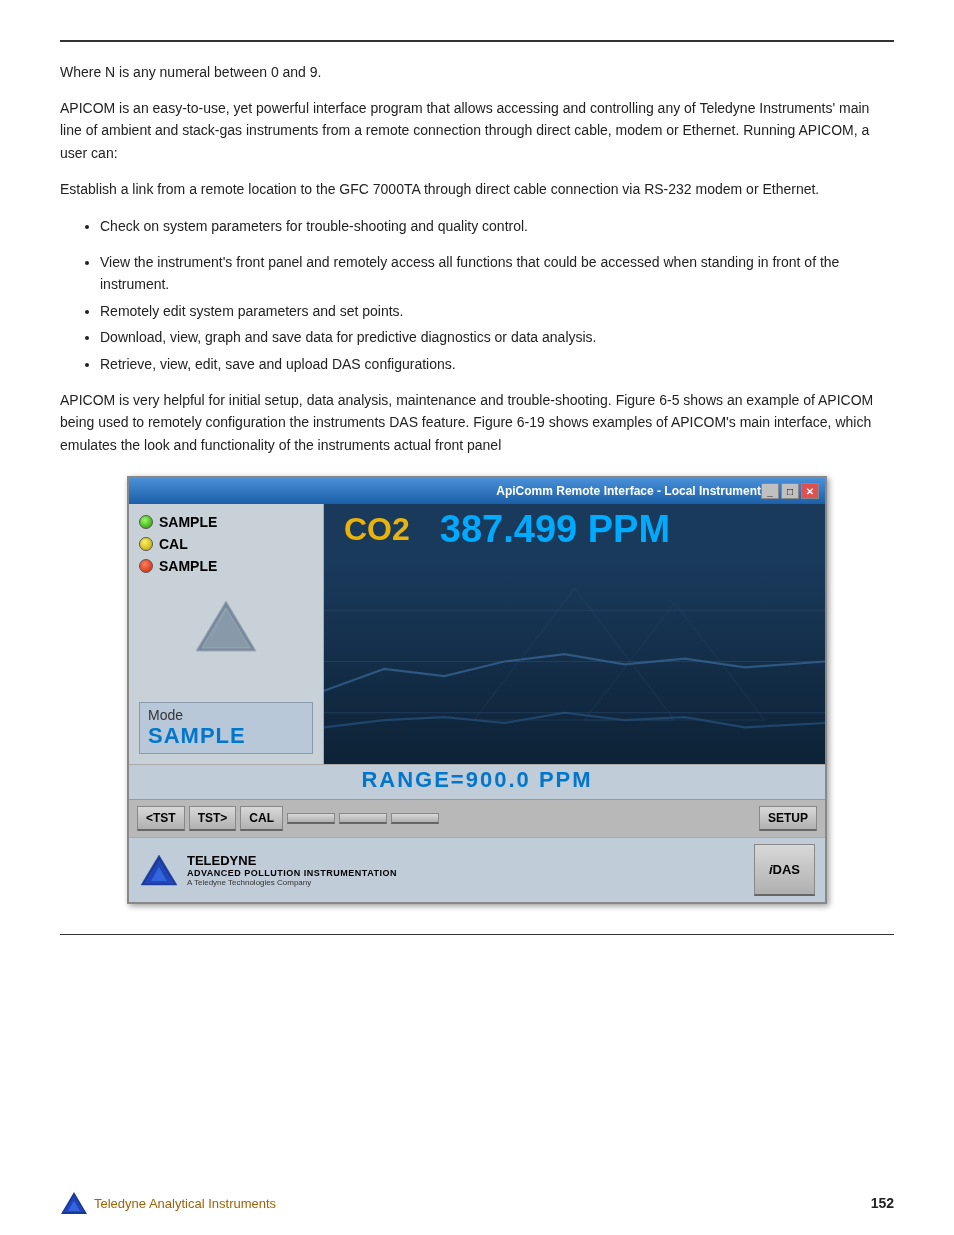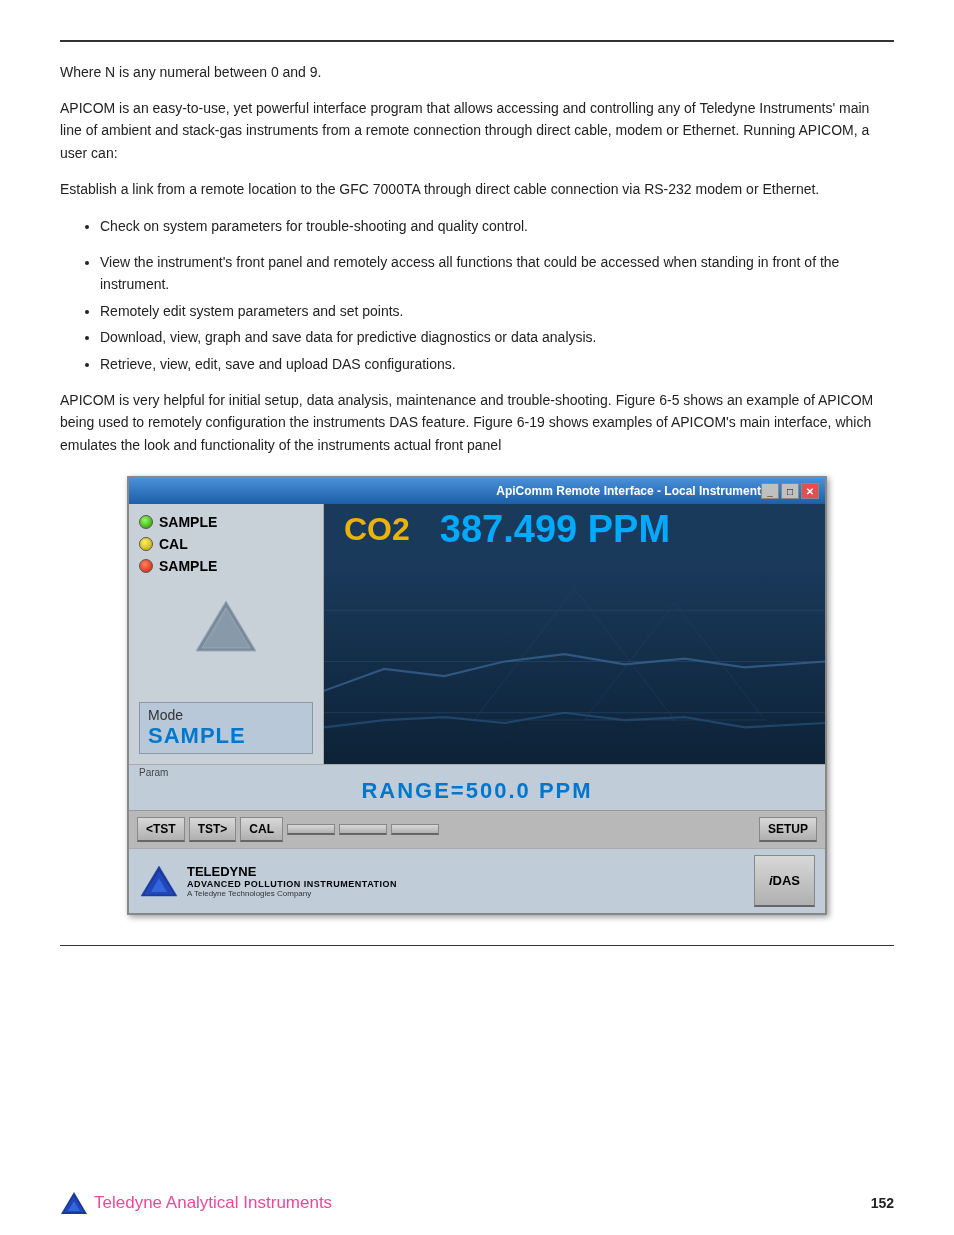--- a/index.html
+++ b/index.html
@@ -336,22 +336,22 @@
       display: flex;
       align-items: center;
       justify-content: space-between;
       padding-top: 8px;
     }
 
     .footer-brand {
       display: flex;
       align-items: center;
       gap: 6px;
-      font-size: 17px;
-      color: #ec4899;
+      font-size: 13px;
+      color: #a16207;
     }
 
     .footer-triangle {
       width: 28px;
       height: 24px;
     }
 
     .page-number {
       font-size: 14px;
       color: #222;
@@ -453,22 +453,21 @@
               <polyline points="0,115 60,110 120,108 180,112 240,105 300,110 360,108 420,115 500,112" fill="none" stroke="#2a5a8a" stroke-width="1.5" opacity="0.6"></polyline>
 
               <polygon points="250,20 350,110 150,110" fill="none" stroke="#2a4a6a" stroke-width="1" opacity="0.3"></polygon>
               <polygon points="350,30 440,110 260,110" fill="none" stroke="#2a4a6a" stroke-width="1" opacity="0.25"></polygon>
             </svg>
           </div>
         </div>
       </div>
 
       <div class="param-bar">
-        <div class="param-label">Param</div>
-        <div class="param-value">RANGE=500.0 PPM</div>
+        <div class="param-value">RANGE=900.0 PPM</div>
       </div>
 
       <div class="button-row">
         <button class="inst-btn">&lt;TST</button>
         <button class="inst-btn">TST&gt;</button>
         <button class="inst-btn">CAL</button>
         <button class="inst-btn spacer"></button>
         <button class="inst-btn spacer"></button>
         <button class="inst-btn spacer"></button>
         <div class="btn-spacer"></div>

